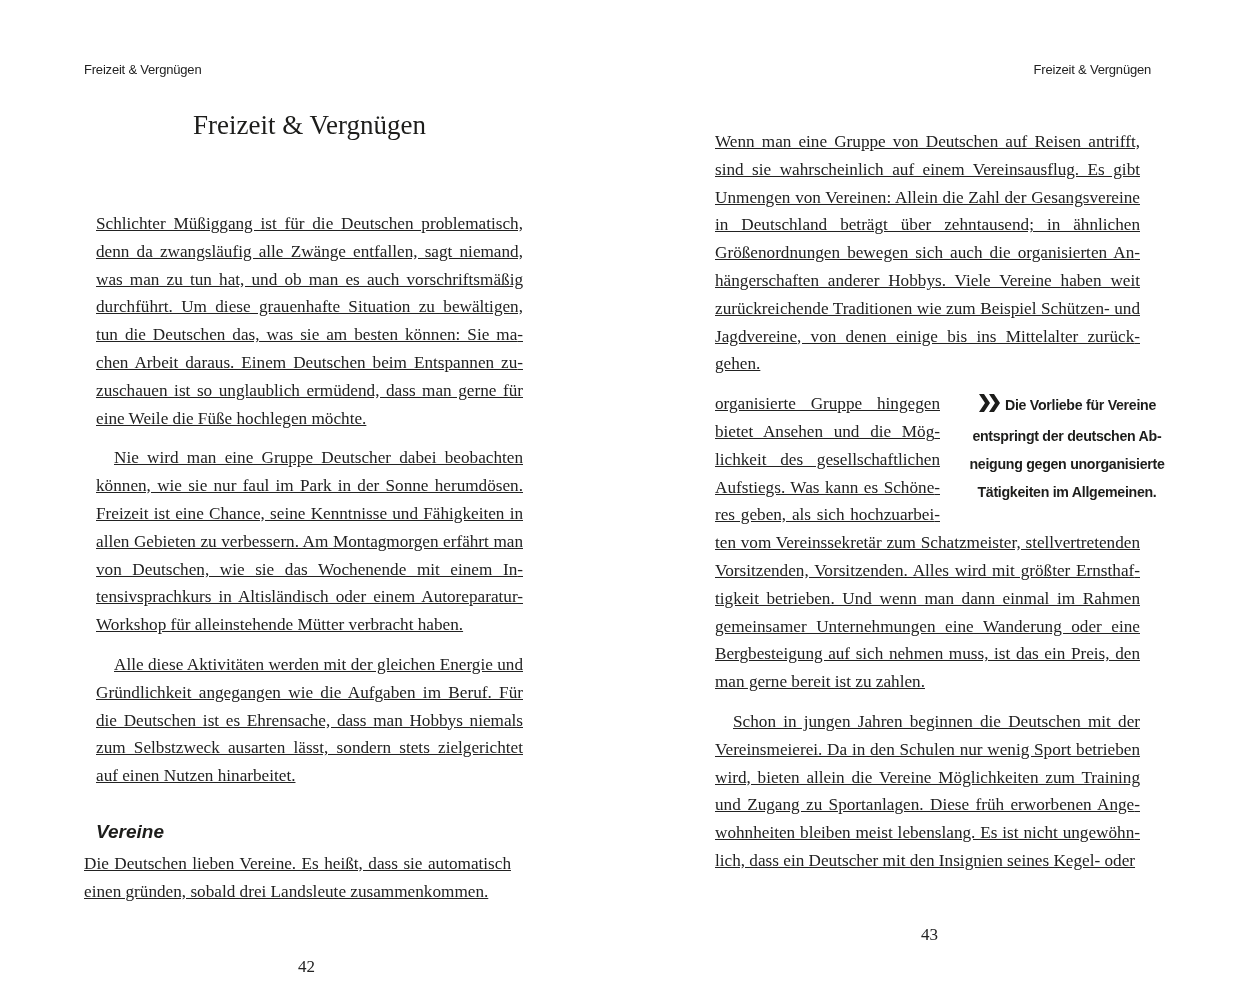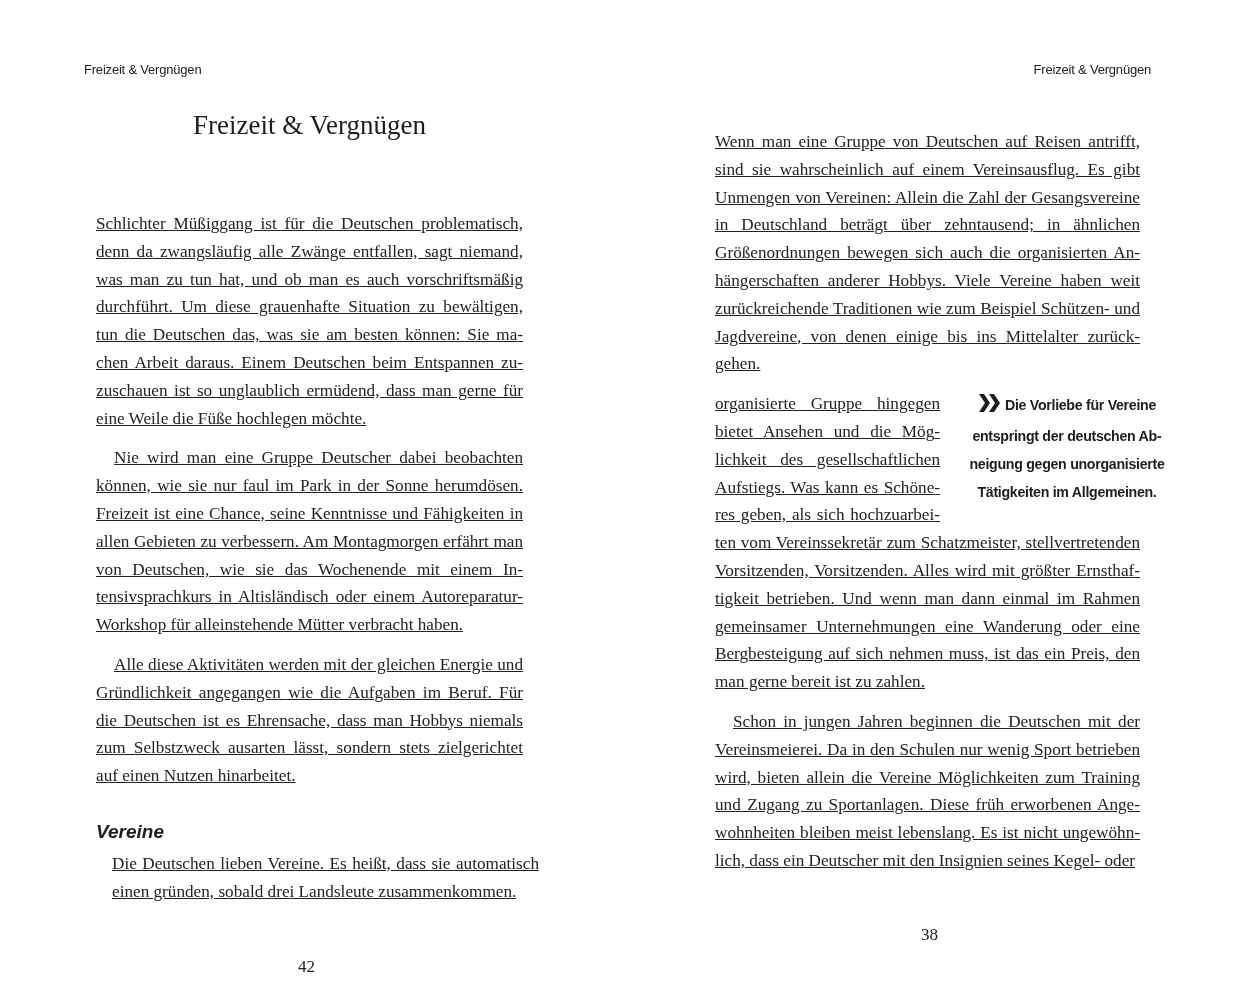--- a/index.html
+++ b/index.html
@@ -76,21 +76,21 @@
     top: 809px;
     font-family: "Liberation Sans", "DejaVu Sans", sans-serif;
     font-size: 19px;
     font-weight: bold;
     font-style: italic;
     color: #1d1d1b;
     margin: 12px;
   }
   .left-bottom {
     position: absolute;
-    left: 100px;
+    left: 72px;
     top: 838px;
     width: 451px;
   }
 
   .right-column {
     position: absolute;
     left: 86px;
     top: 116px;
     width: 449px;
   }
@@ -161,14 +161,14 @@
             <path d="M1 1 L6 1 L12 10 L6 19 L1 19 L7 10 Z" fill="#1d1d1b"></path>
             <path d="M11 1 L16 1 L22 10 L16 19 L11 19 L17 10 Z" fill="#1d1d1b"></path>
           </svg>
         </span><span>Die Vorliebe für Vereine entspringt der deutschen Ab­neigung gegen unorganisierte Tätigkeiten im Allgemeinen.</span>
       </div>
       <p class="narrow">organisierte Gruppe hingegen bietet Ansehen und die Mög­lichkeit des gesellschaftlichen Aufstiegs. Was kann es Schöne­res geben, als sich hochzuarbei­ten vom Vereinssekretär zum Schatzmeister, stellvertretenden Vorsitzenden, Vorsitzenden. Alles wird mit größter Ernsthaf­tigkeit betrieben. Und wenn man dann einmal im Rahmen gemeinsamer Unternehmungen eine Wanderung oder eine Bergbesteigung auf sich nehmen muss, ist das ein Preis, den man gerne bereit ist zu zahlen.</p>
     </div>
     <p class="indent">Schon in jungen Jahren beginnen die Deutschen mit der Vereinsmeierei. Da in den Schulen nur wenig Sport betrieben wird, bieten allein die Vereine Möglichkeiten zum Training und Zugang zu Sportanlagen. Diese früh erworbenen Ange­wohnheiten bleiben meist lebenslang. Es ist nicht ungewöhn­lich, dass ein Deutscher mit den Insignien seines Kegel- oder</p>
   </div>
 
-  <div class="page-number">38</div>
+  <div class="page-number">43</div>
 </div>
 
 </body></html>

